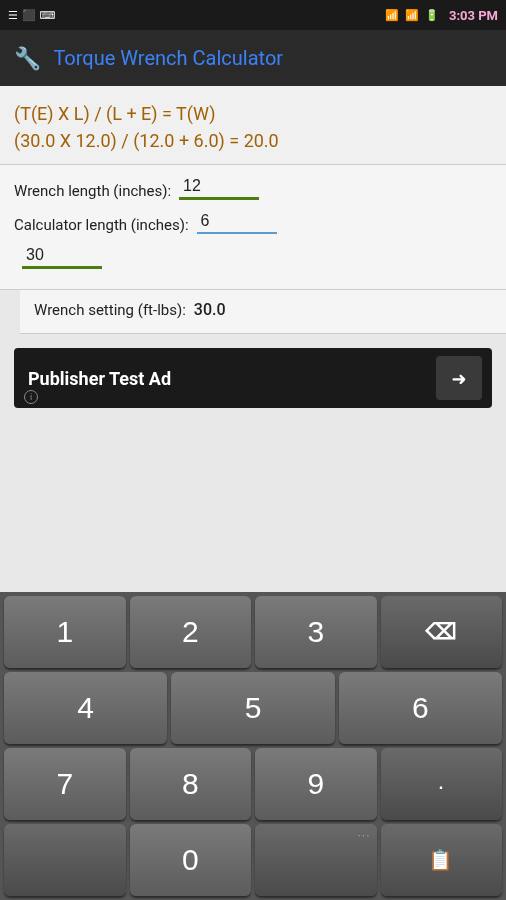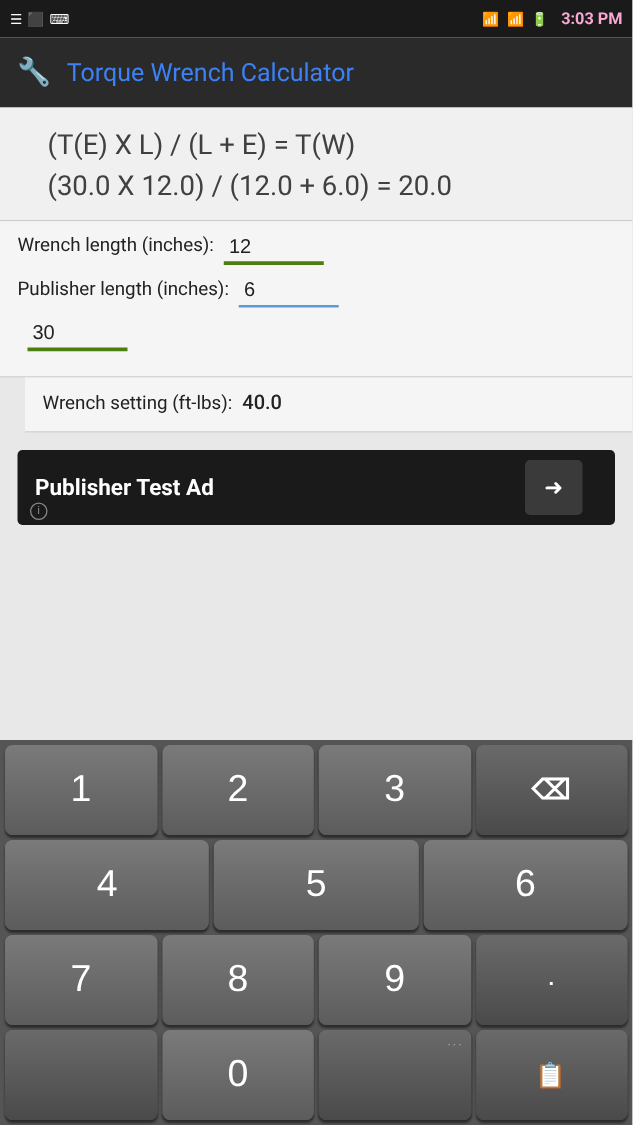--- a/index.html
+++ b/index.html
@@ -63,36 +63,35 @@
       font-weight: 400;
     }
 
     
     #formula-area {
       background: #f0f0f0;
       padding: 14px 14px 10px 14px;
       border-bottom: 1px solid #cccccc;
     }
     .formula-line {
-      font-size: 22px;
-      color: #404040;
+      font-size: 18px;
+      color: #a16207;
       line-height: 1.5;
       font-weight: 400;
-      margin-left: 24px;
     }
 
     
     #inputs-area {
       background: #f5f5f5;
       padding: 10px 14px;
       border-bottom: 1px solid #cccccc;
     }
     .field-row {
       display: flex;
-      align-items: flex-start;
+      align-items: flex-end;
       margin-bottom: 10px;
     }
     .field-label {
       font-size: 15px;
       color: #222222;
       flex: 0 0 auto;
       white-space: nowrap;
     }
     .field-input {
       border: none;
@@ -134,21 +133,21 @@
     
     #ad-banner {
       width: calc(100% - 28px);
       margin: 14px 14px 0 14px;
       height: 60px;
       background: #1a1a1a;
       border-radius: 4px;
       display: flex;
       align-items: center;
       justify-content: space-between;
-      padding: 0 26px 0 14px;
+      padding: 0 10px 0 14px;
       position: relative;
     }
     .ad-text {
       color: white;
       font-size: 18px;
       font-weight: bold;
     }
     .ad-info {
       position: absolute;
       bottom: 4px;
@@ -256,32 +255,32 @@
   <div class="formula-line">(T(E) X L) / (L + E) = T(W)</div>
   <div class="formula-line">(30.0 X 12.0) / (12.0 + 6.0) = 20.0</div>
 </div>
 
 <div id="inputs-area">
   <div class="field-row">
     <span class="field-label">Wrench length (inches):</span>
     <input class="field-input" type="text" value="12" style="">
   </div>
   <div class="field-row">
-    <span class="field-label">Publisher length (inches):</span>
+    <span class="field-label">Calculator length (inches):</span>
     <input class="field-input active" type="text" value="6" style="">
   </div>
   <div class="field-row">
     <input class="field-input" type="text" value="30" style="">
   </div>
 </div>
 
 <div id="result-area">
   <div class="result-row">
     <span class="result-label">Wrench setting (ft-lbs):</span>
-    <span class="result-value">40.0</span>
+    <span class="result-value">30.0</span>
   </div>
 </div>
 
 <div id="ad-banner">
   <span class="ad-text">Publisher Test Ad</span>
   <div class="ad-info">i</div>
   <div class="ad-arrow-btn">
     <span>➜</span>
   </div>
 </div>

